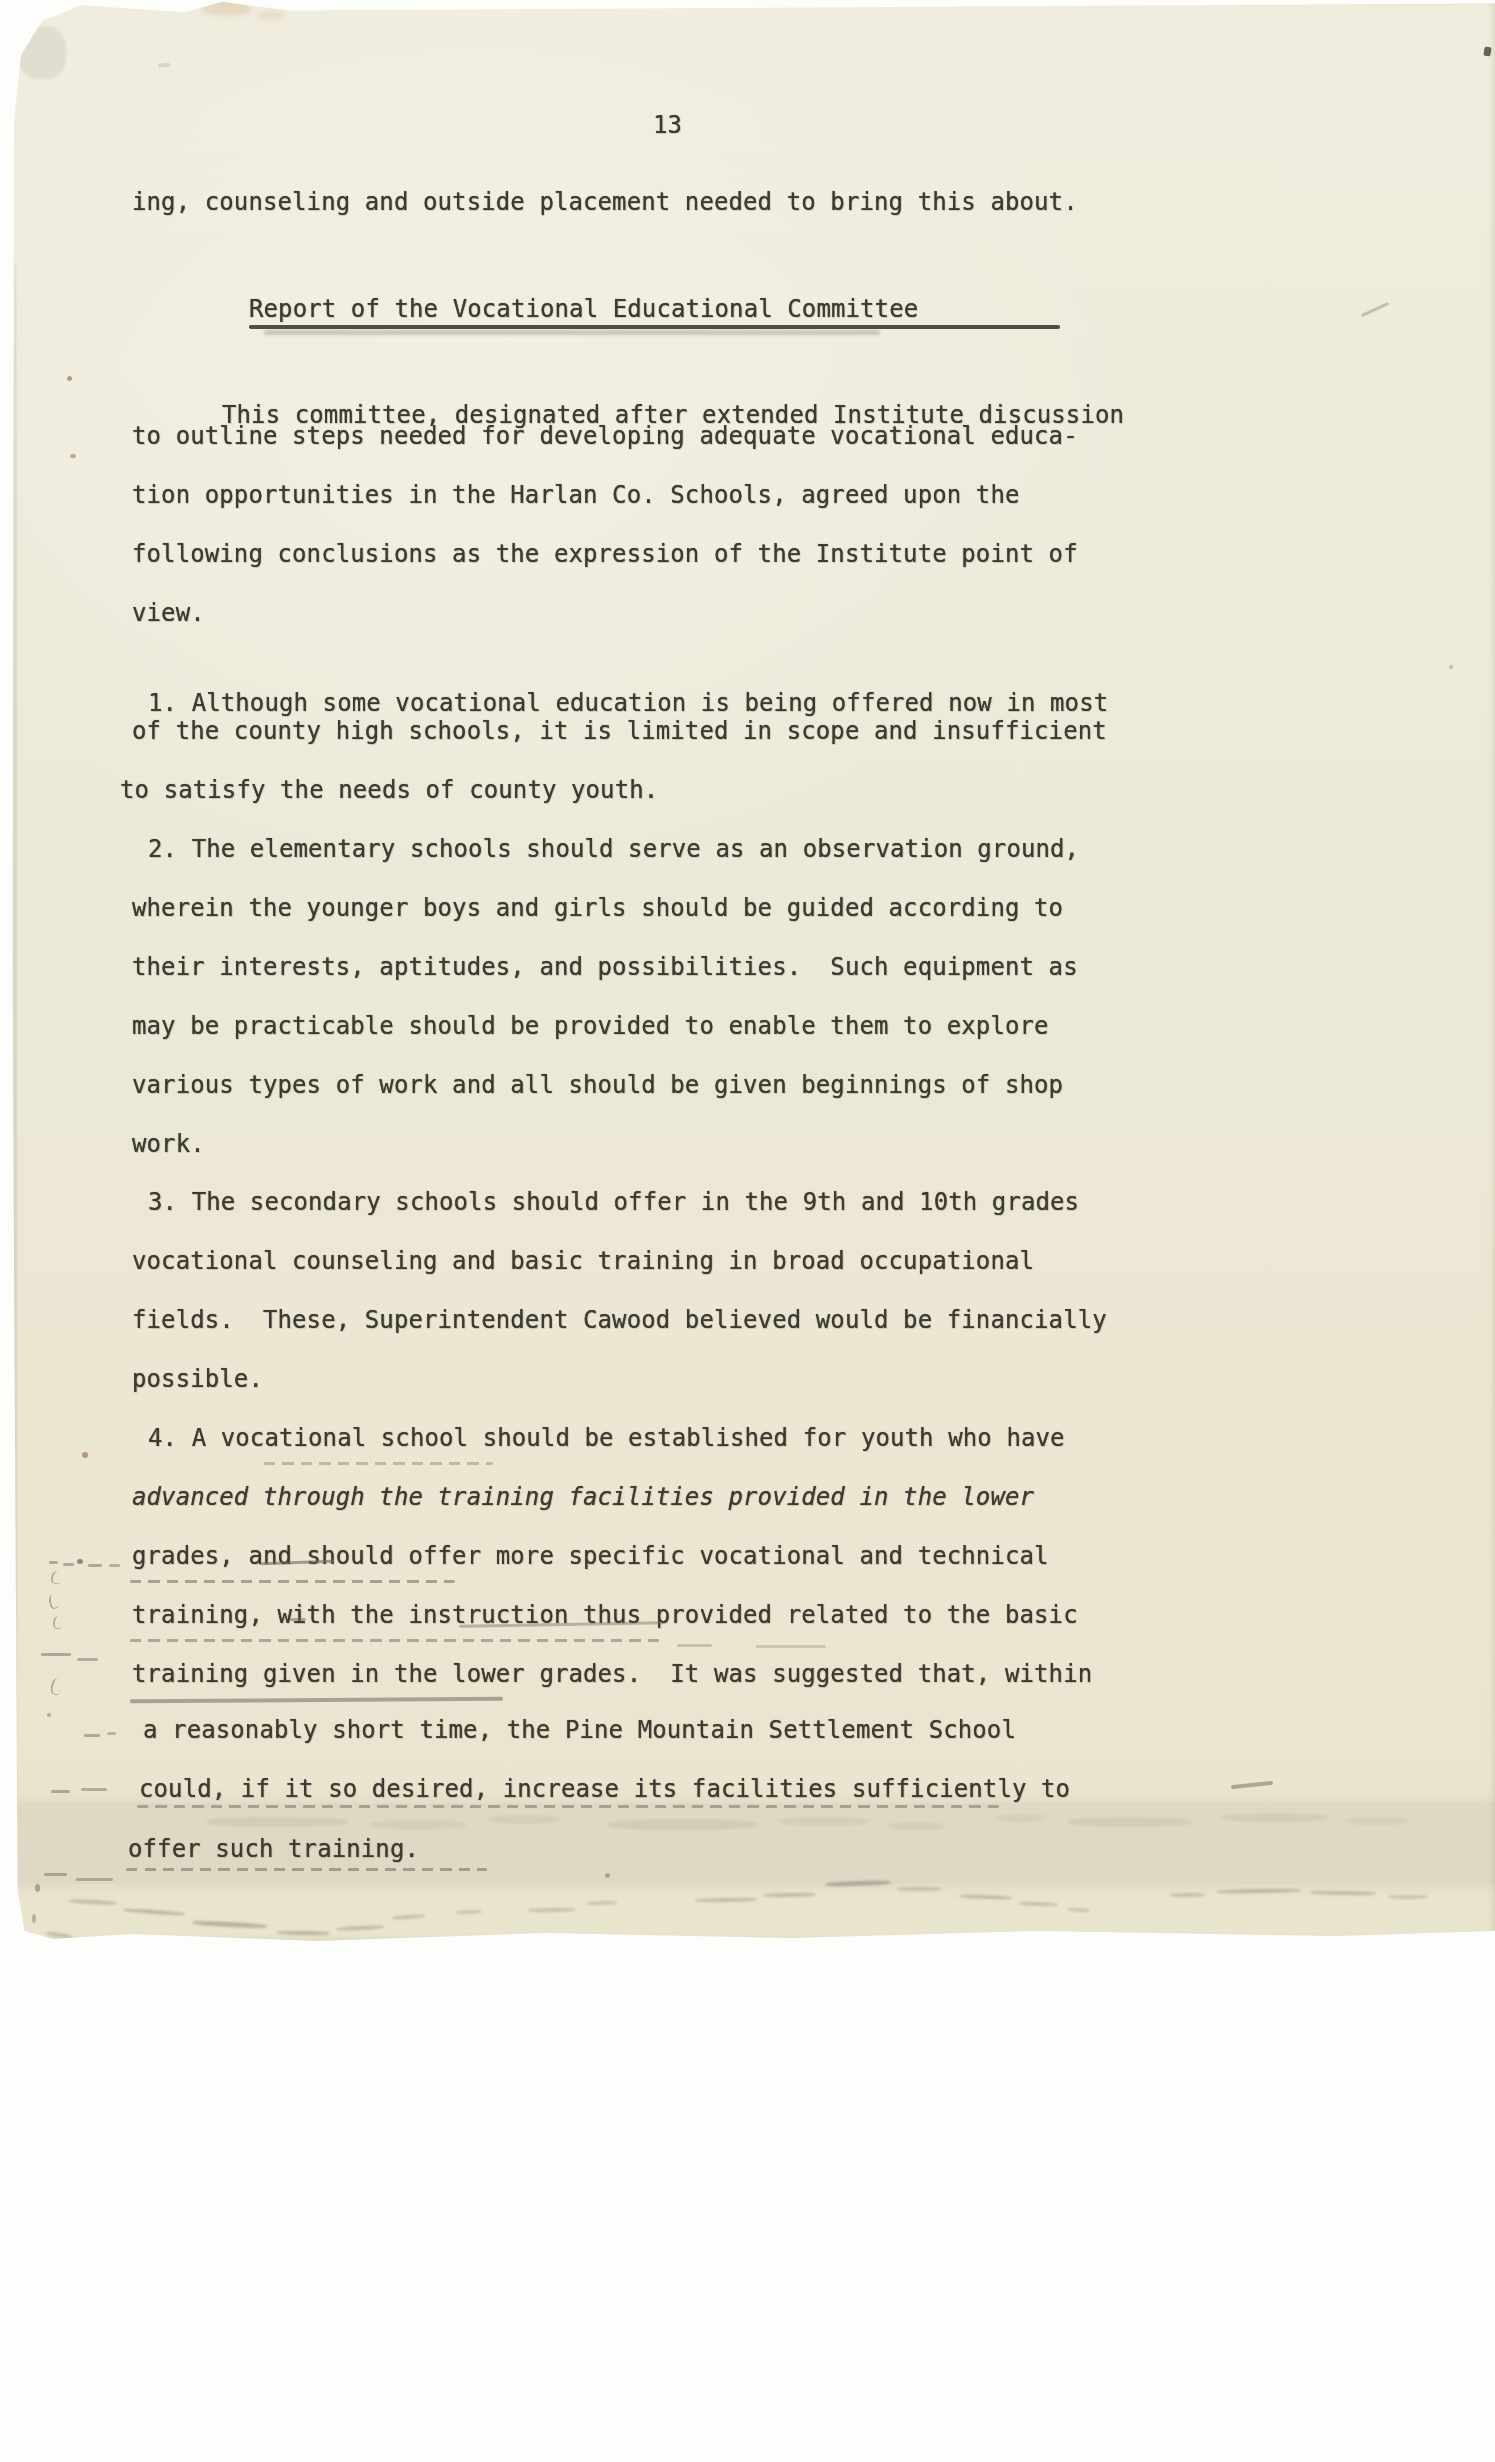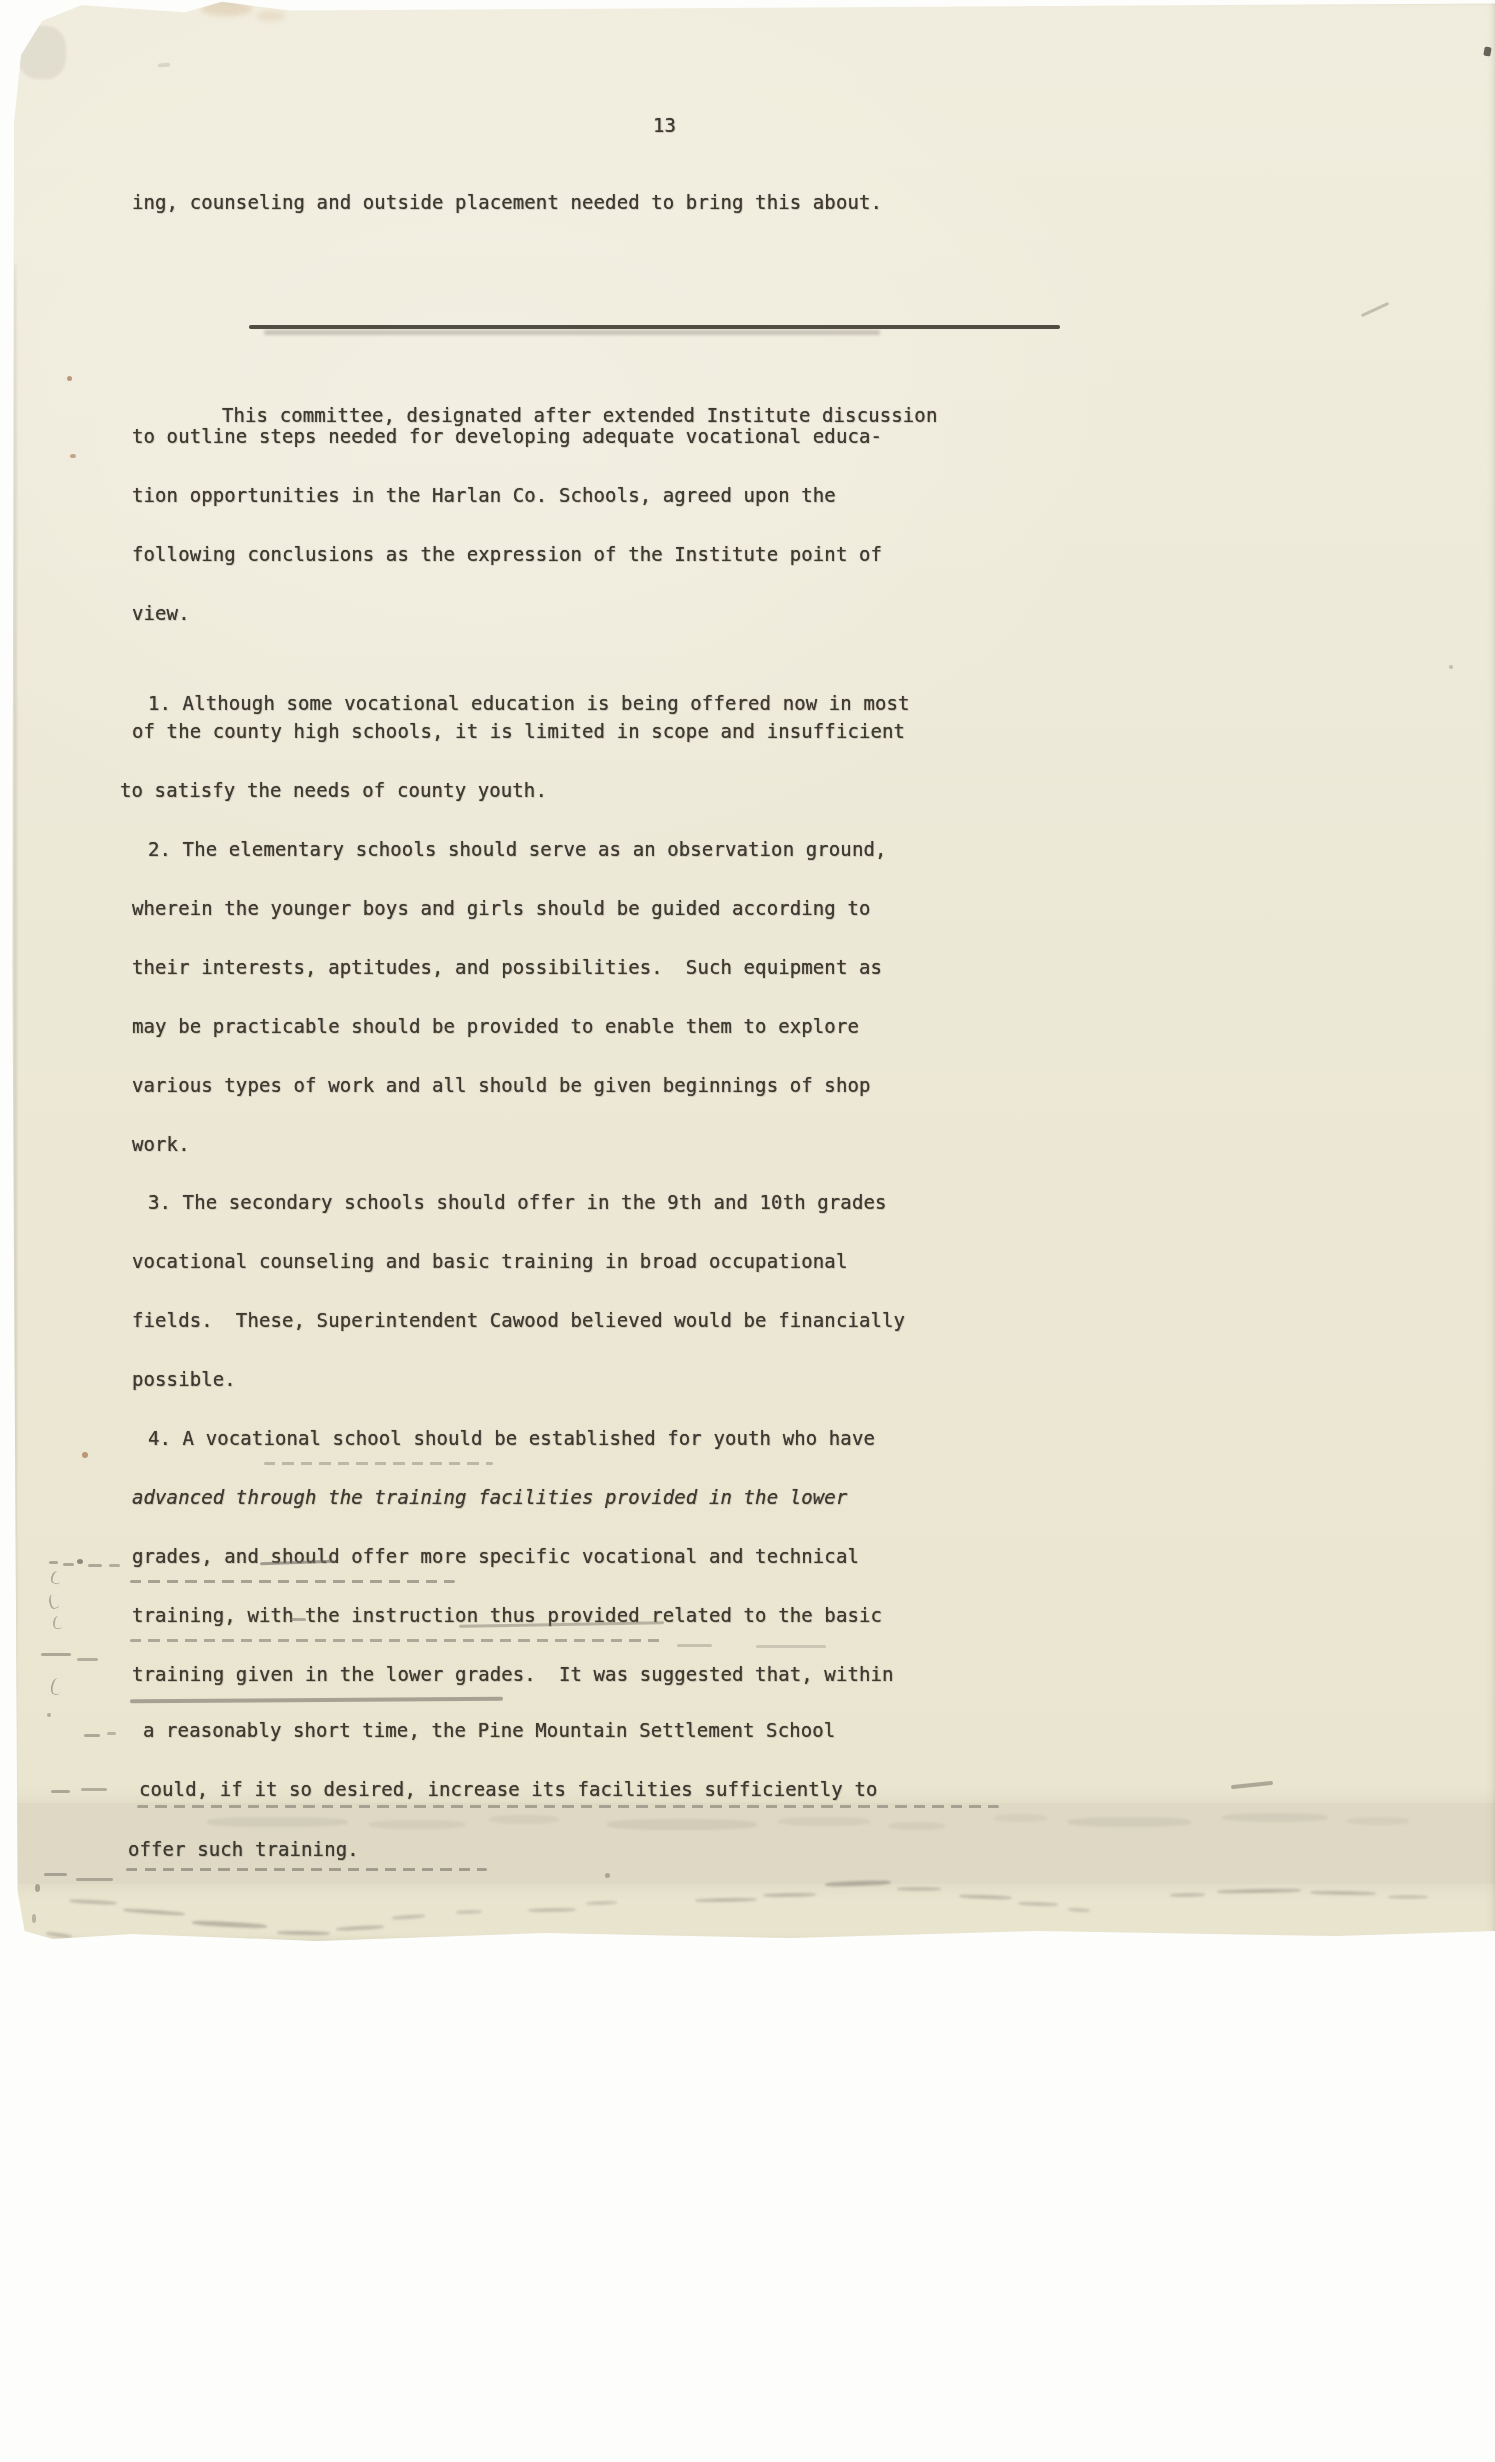--- a/index.html
+++ b/index.html
@@ -24,21 +24,21 @@
   }
   .paper::after{
     content:"";position:absolute;inset:0;
     box-shadow: inset 0 -3.5px 8px rgba(120,112,92,.22), inset 3.5px 0 6.2px rgba(120,112,92,.10), inset 0 3.5px 5.3px rgba(120,112,92,.08);
     pointer-events:none;
   }
   .band{position:absolute;left:0;top:1803px;width:1495px;height:81px;
     background:rgba(124,120,106,0.10);box-shadow:0 0 12.3px 5.3px rgba(124,120,106,0.08);}
   .tl{
     position:absolute;
-    font-size:19px;line-height:35px;letter-spacing:0.1px;white-space:pre;
+    font-size:24px;line-height:35px;letter-spacing:0.1px;white-space:pre;
     color:#3e3a31;
     text-shadow:0 0 0.9px rgba(62,58,49,.85), 0.9px 0.9px 0 rgba(62,58,49,.14);
   }
   .mk{position:absolute;border-radius:1.8px;}
   .mk.ink{background:#3a362d;}
   .mk.pencil{background:#6e6960;}
   .mk.dot{background:#5d584e;border-radius:50%;}
   .mk.smudge{background:#8a857a;filter:blur(1.2px);border-radius:40%;}
   .mk.dashed{background:repeating-linear-gradient(90deg,#6e6960 0 11.4px,rgba(0,0,0,0) 11.4px 18.5px);}
   .mk.brown{background:#a5754f;border-radius:50%;filter:blur(0.4px);}
@@ -46,20 +46,21 @@
   .mk.curl{background:none;border-left:2.2px solid #6e6960;border-bottom:0.9px solid #6e6960;border-radius:70% 0 40% 60%;}
   .mk.inksmear{background:#6f6a5e;filter:blur(1.4px);}
 </style>
 </head>
 <body>
 
 <div class="stage">
   <div class="paper">
     <div class="band"></div>
     <div class="tl" id="pagenum" style="left:653px;top:108px;">13</div>
+    <div class="tl" id="heading" style="left:249px;top:292px;">Report of the Vocational Educational Committee</div>
     <div id="typed-layer">
         <div class="tl" style="left: 132px; top: 185px;">ing, counseling and outside placement needed to bring this about.</div>
         <div class="tl" style="left: 222px; top: 359px; margin-top: 39px;">This committee, designated after extended Institute discussion</div>
         <div class="tl" style="left: 132px; top: 419px;">to outline steps needed for developing adequate vocational educa-</div>
         <div class="tl" style="left: 132px; top: 478px;">tion opportunities in the Harlan Co. Schools, agreed upon the</div>
         <div class="tl" style="left: 132px; top: 537px;">following conclusions as the expression of the Institute point of</div>
         <div class="tl" style="left: 132px; top: 596px;">view.</div>
         <div class="tl" style="left: 148px; top: 655px; margin-top: 31px;">1. Although some vocational education is being offered now in most</div>
         <div class="tl" style="left: 132px; top: 714px;">of the county high schools, it is limited in scope and insufficient</div>
         <div class="tl" style="left: 120px; top: 773px;">to satisfy the needs of county youth.</div>

